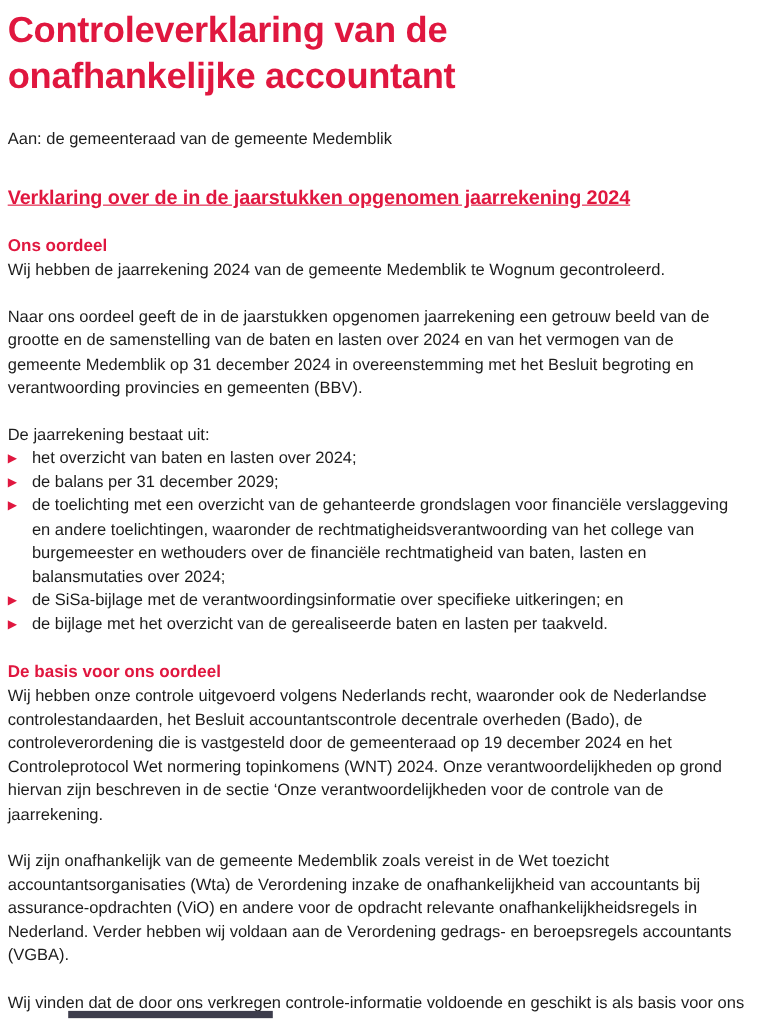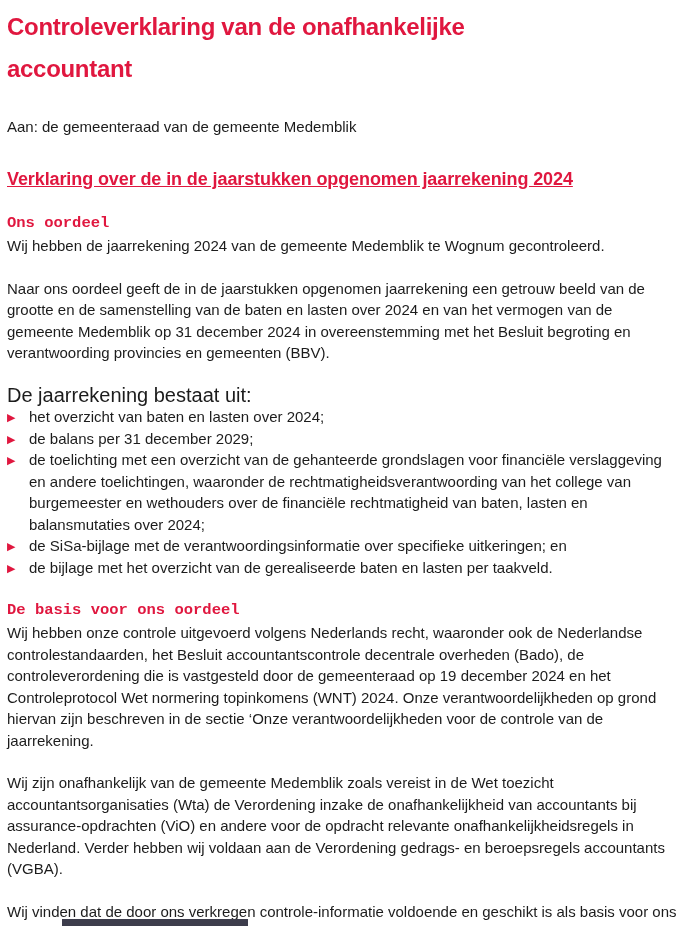--- a/index.html
+++ b/index.html
@@ -16,21 +16,21 @@
   .page{
     position:relative;
     width:690px;height:926px;
     box-sizing:border-box;
     background:#ffffff;
     padding:4px 8px 0 7px;
     overflow:hidden;
   }
   .doc-title{
     color:var(--accent);
-    font-size:24px;
+    font-size:33px;
     font-weight:bold;
     line-height:42px;
     letter-spacing:-0.3px;
     margin:2px 0 0 0;
     max-width:560px;
   }
   .addressee{
     font-size:15px;
     line-height:21px;
     margin:26px 0 0 0;
@@ -43,30 +43,29 @@
     margin:30px 0 0 0;
     letter-spacing:-0.1px;
     text-decoration:underline;
   }
   .sub-heading{
     color:var(--accent);
     font-size:15.5px;
     font-weight:bold;
     line-height:21px;
     margin:22px 0 0 0;
-    font-family:Liberation Mono, monospace;
   }
   .para{
     font-size:15px;
     line-height:21.5px;
     margin:21px 0 0 0;
   }
   .para.tight{margin-top:1px;}
   .list-intro{
-    font-size:20px;
+    font-size:15px;
     line-height:21.5px;
     margin:21px 0 0 0;
   }
   ul.arrow-list{
     list-style:none;
     margin:0;
     padding:0;
   }
   ul.arrow-list li{
     position:relative;

